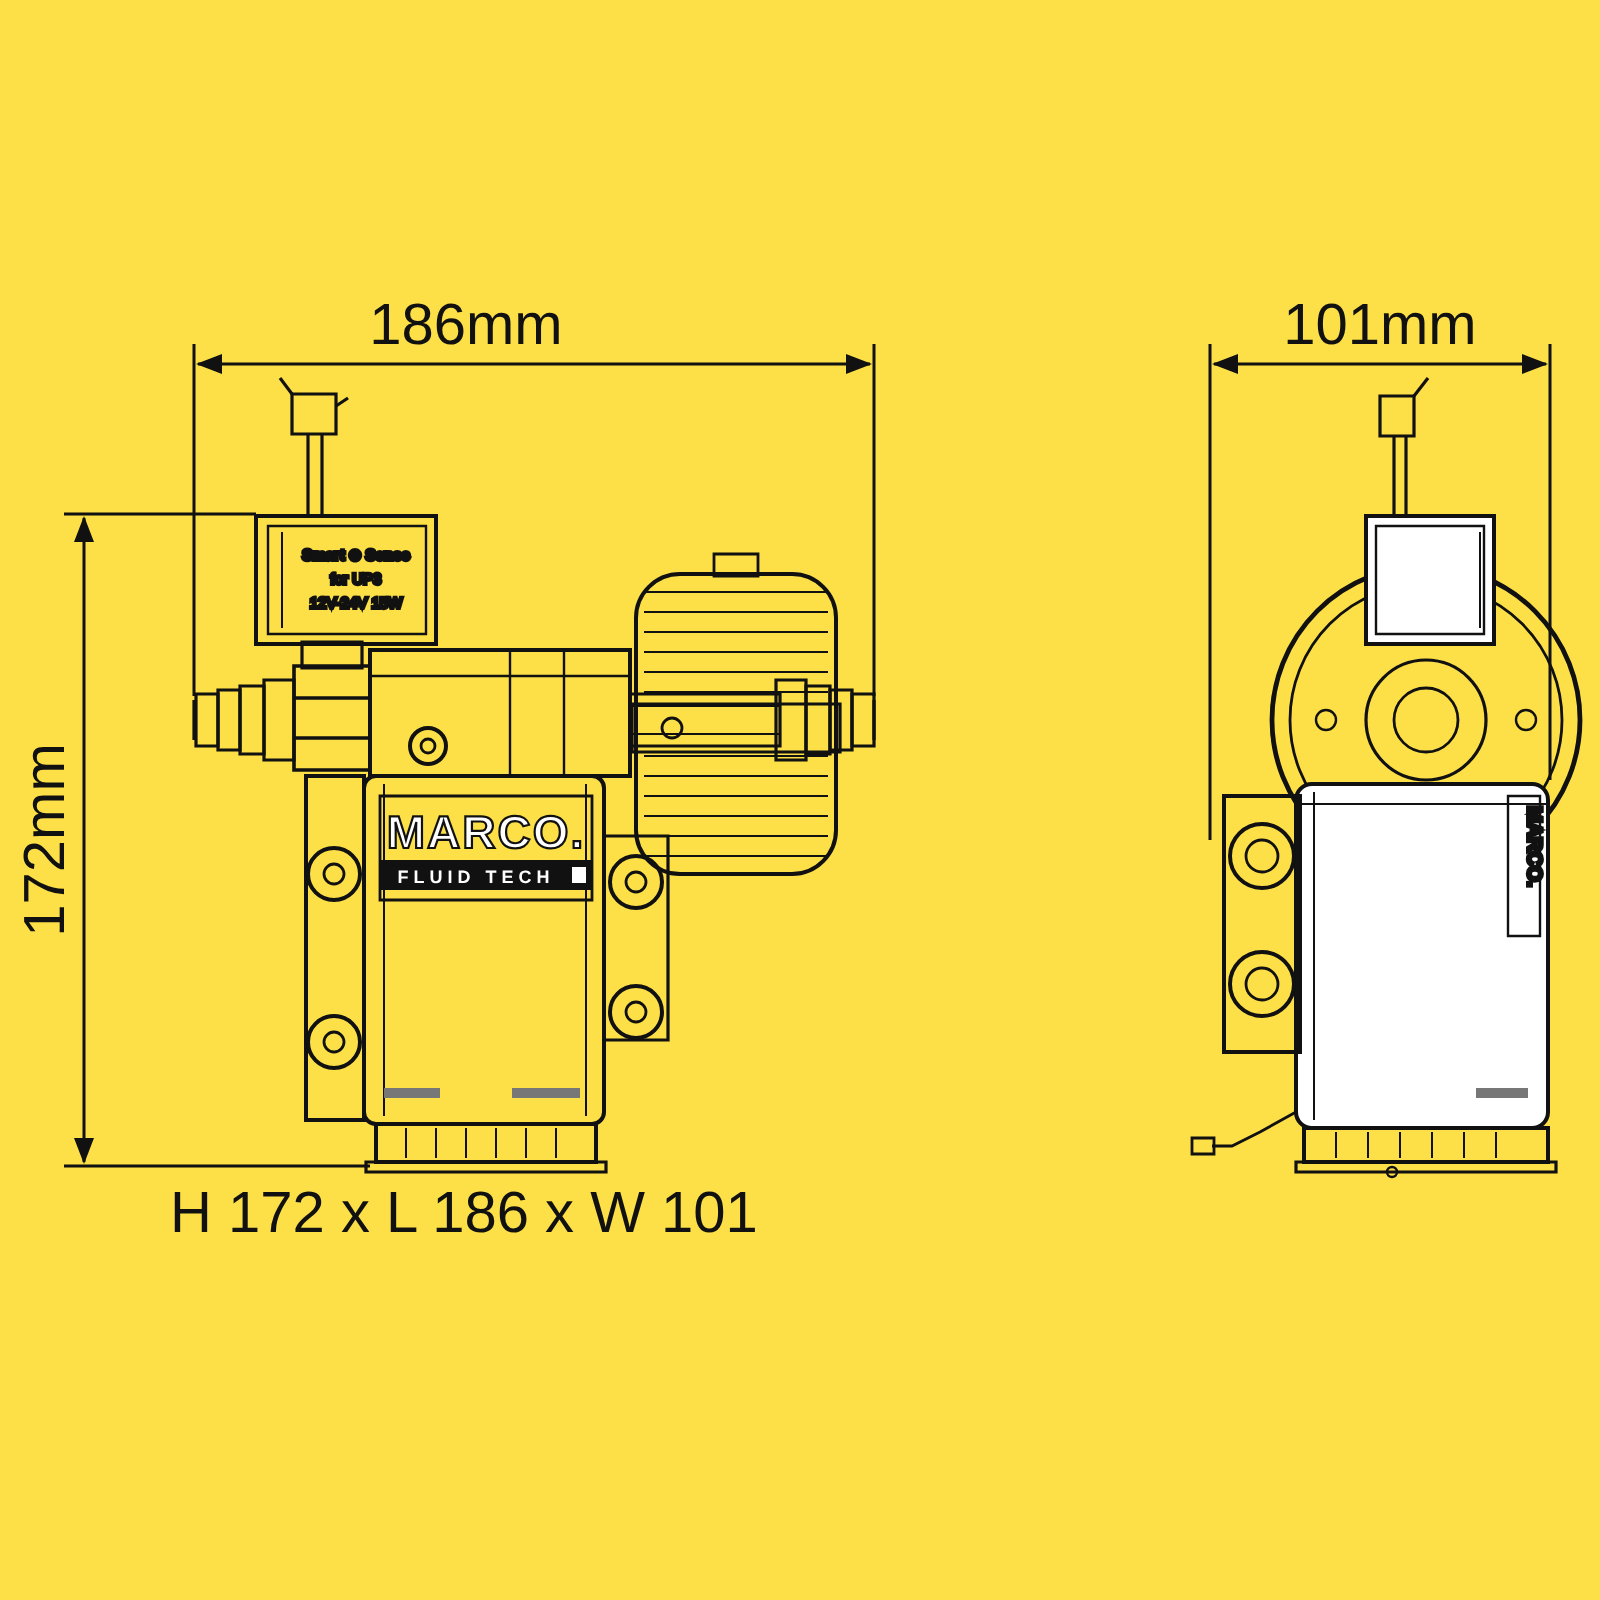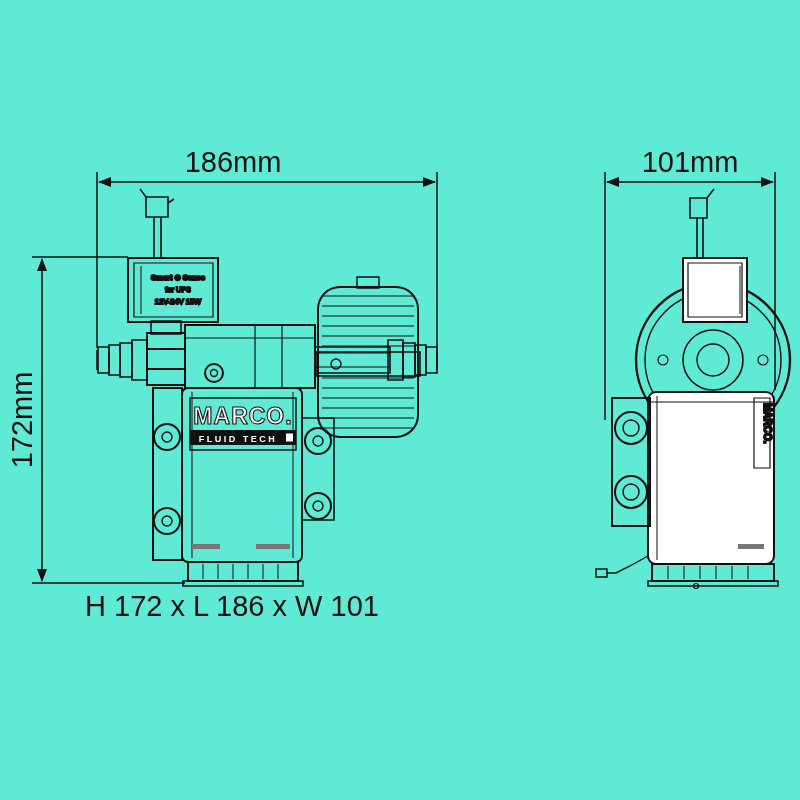--- a/index.html
+++ b/index.html
@@ -1,19 +1,19 @@
 <!DOCTYPE html>
 <html><head>
 <meta charset="utf-8">
 <style>
   html,body{margin:0;padding:0;background:#fff;}
   .canvas{
     position:relative;
     width:800px;height:800px;
-    background:#5eead4;
+    background:#fde047;
     font-family:"Liberation Sans", sans-serif;
     overflow:hidden;
   }
   svg text{
     font-family:"Liberation Sans", sans-serif;
     fill:#111;
   }
   .dim-text{font-size:29px;}
   .overall-text{font-size:29px;}
   .micro-text{font-size:7.5px;}

